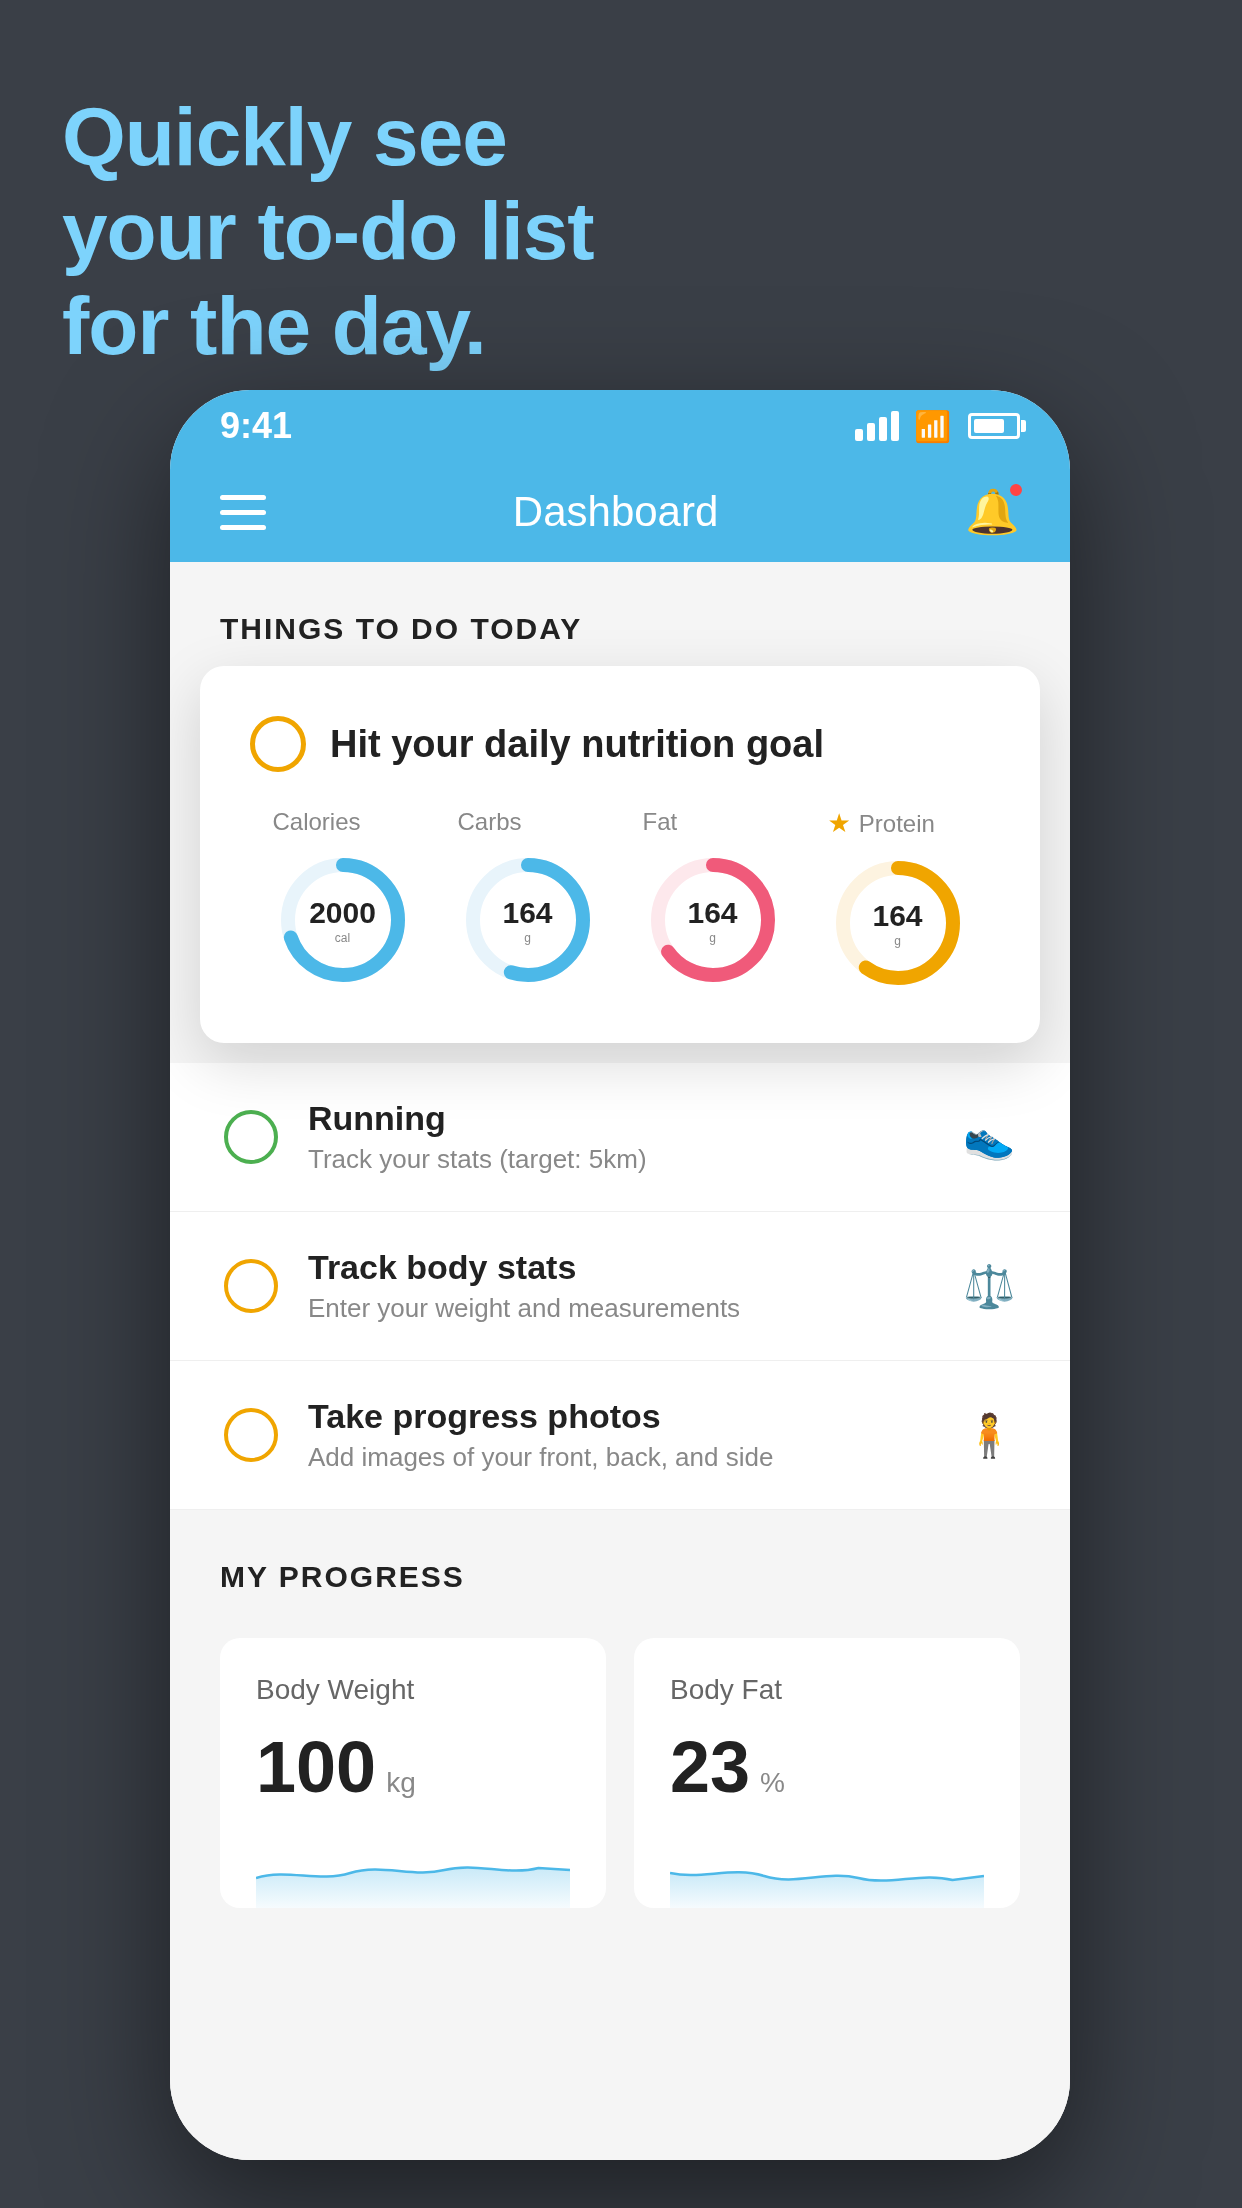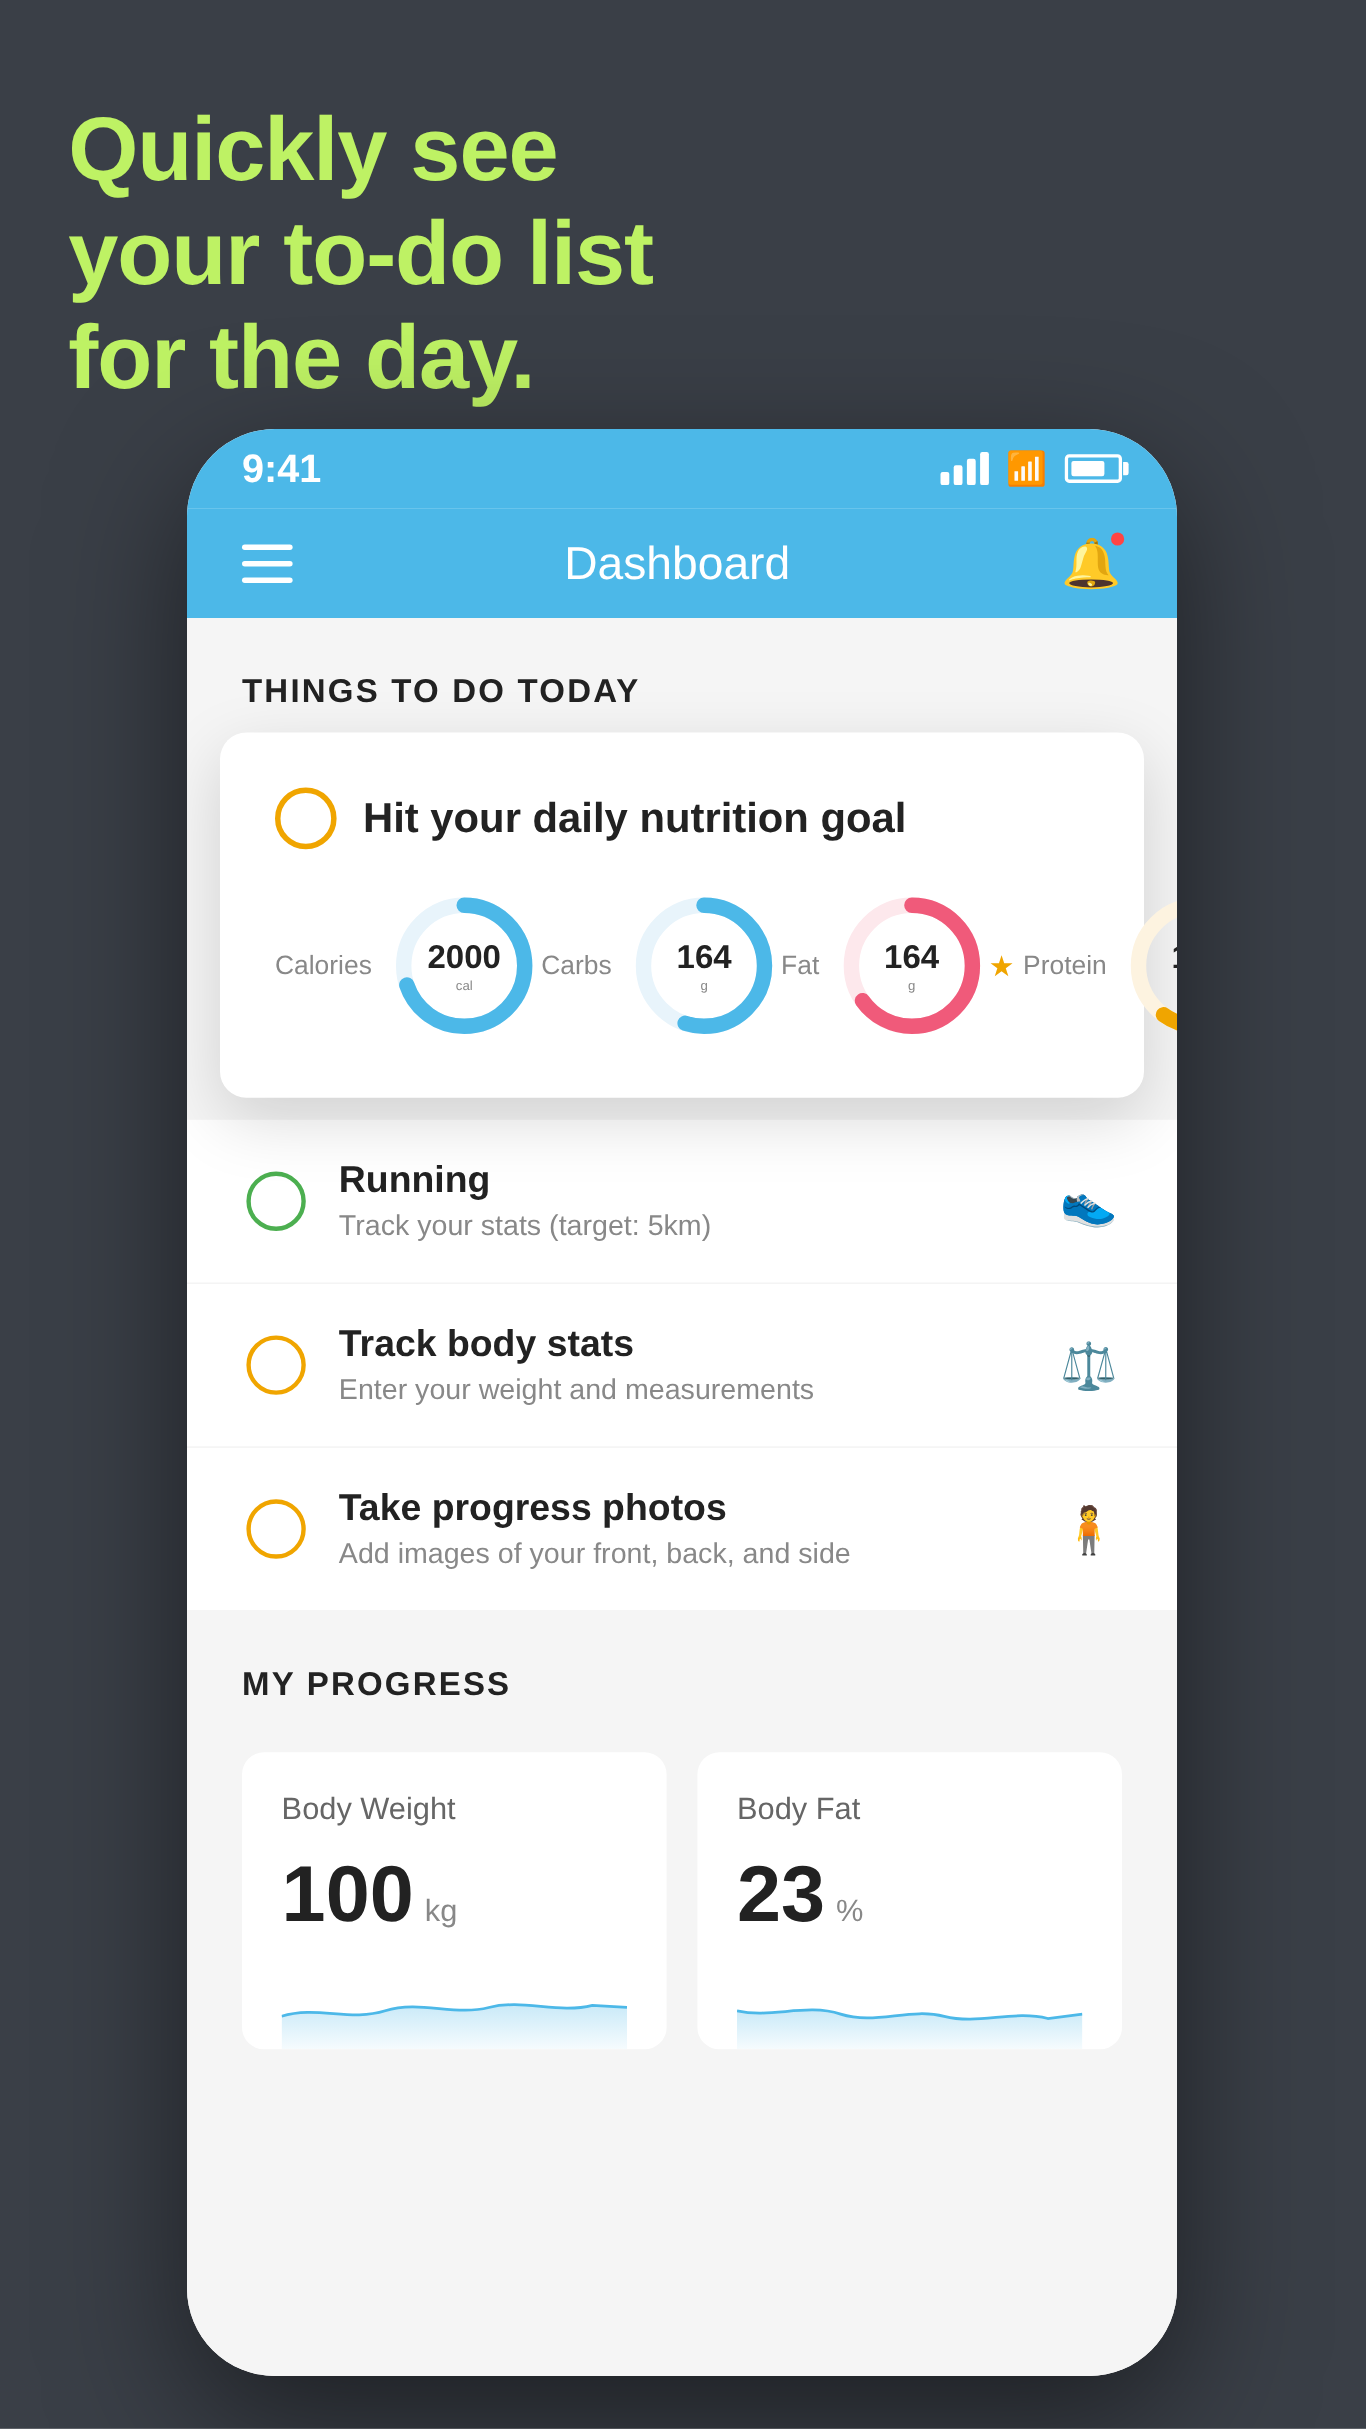--- a/index.html
+++ b/index.html
@@ -10,21 +10,21 @@
       font-family: -apple-system, BlinkMacSystemFont, 'Helvetica Neue', Arial, sans-serif;
       overflow: hidden;
       position: relative;
     }
 
     
     .headline {
       position: absolute;
       top: 90px;
       left: 62px;
-      color: #bef264;
+      color: #7dd3fc;
       font-size: 82px;
       font-weight: 800;
       line-height: 1.15;
       letter-spacing: -1px;
     }
 
     
     .phone-frame {
       position: absolute;
       top: 390px;
@@ -191,22 +191,22 @@
       font-weight: 600;
       color: #222;
     }
     .nutrition-stats {
       display: flex;
       justify-content: space-around;
       align-items: flex-start;
     }
     .stat-item {
       display: flex;
-      flex-direction: row;
-      align-items: center;
+      flex-direction: column;
+      align-items: flex-start;
       gap: 14px;
     }
     .stat-label {
       font-size: 24px;
       color: #888;
     }
     .stat-label.starred {
       display: flex;
       align-items: center;
       gap: 8px;

